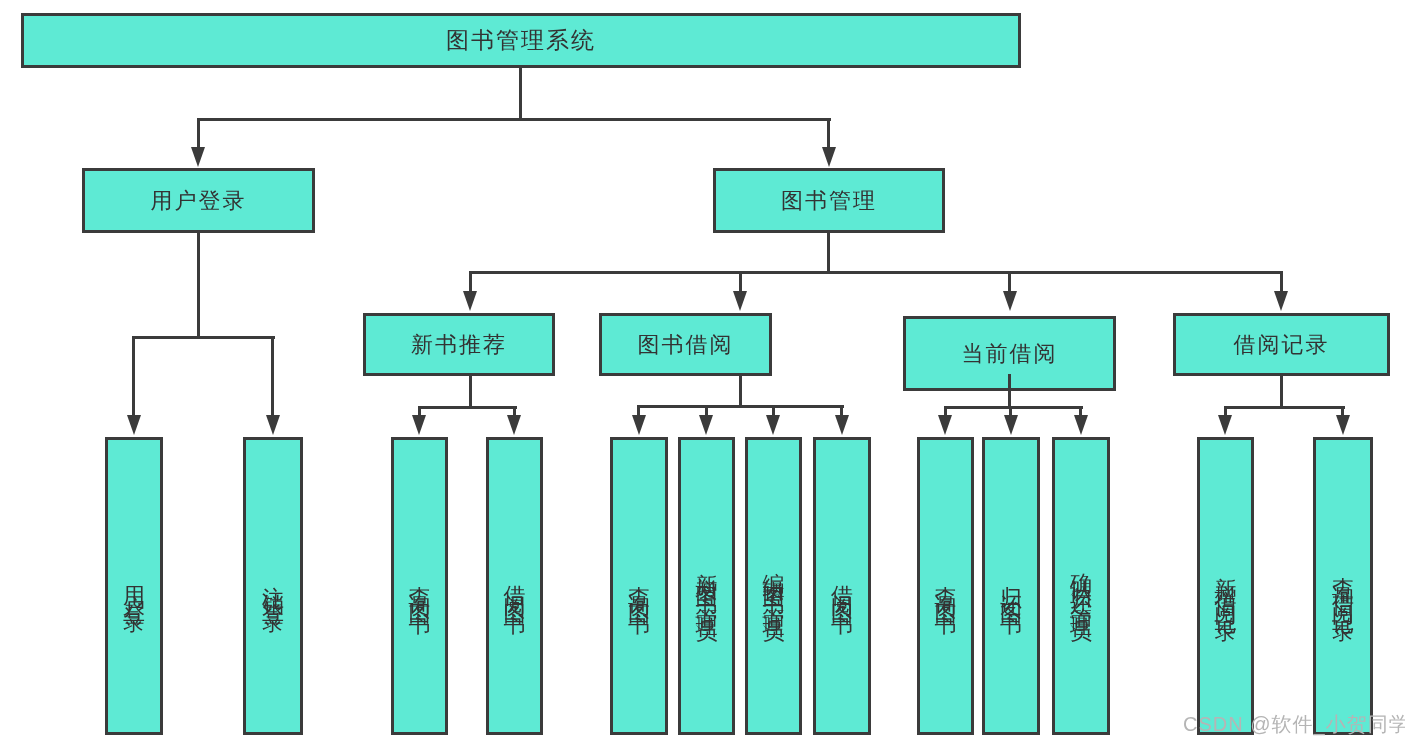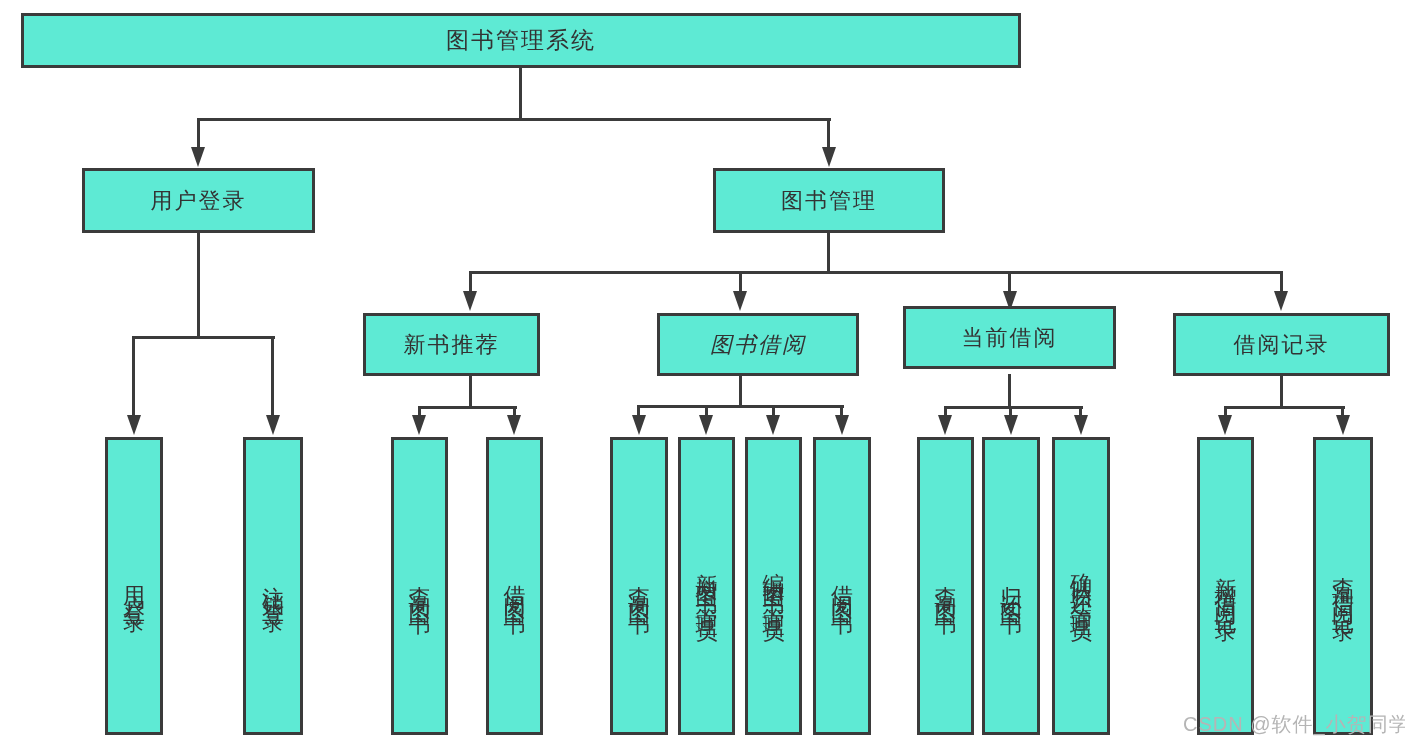--- a/index.html
+++ b/index.html
@@ -68,27 +68,27 @@
   <div class="h" style="left:469px;top:271px;width:814px;"></div>
   <div class="v" style="left:469px;top:273px;height:19px;"></div>
   <div class="ah" style="left:463px;top:291px;"></div>
   <div class="v" style="left:739px;top:273px;height:19px;"></div>
   <div class="ah" style="left:733px;top:291px;"></div>
   <div class="v" style="left:1008px;top:273px;height:19px;"></div>
   <div class="ah" style="left:1003px;top:291px;"></div>
   <div class="v" style="left:1280px;top:273px;height:19px;"></div>
   <div class="ah" style="left:1274px;top:291px;"></div>
 
-  <div class="box" style="left:363px;top:313px;width:177px;height:63px;">
+  <div class="box" style="left:363px;top:313px;width:192px;height:63px;">
     <span class="hlabel">新书推荐</span>
   </div>
-  <div class="box" style="left:657px;top:313px;width:202px;height:63px;font-style:italic;">
+  <div class="box" style="left:599px;top:313px;width:173px;height:63px;">
     <span class="hlabel">图书借阅</span>
   </div>
-  <div class="box" style="left:903px;top:306px;width:213px;height:63px;">
+  <div class="box" style="left:903px;top:316px;width:213px;height:75px;">
     <span class="hlabel">当前借阅</span>
   </div>
   <div class="box" style="left:1173px;top:313px;width:217px;height:63px;">
     <span class="hlabel">借阅记录</span>
   </div>
 
   <div class="v" style="left:469px;top:374px;height:34px;"></div>
   <div class="h" style="left:418px;top:406px;width:99px;"></div>
   <div class="v" style="left:418px;top:408px;height:9px;"></div>
   <div class="ah" style="left:412px;top:415px;"></div>

